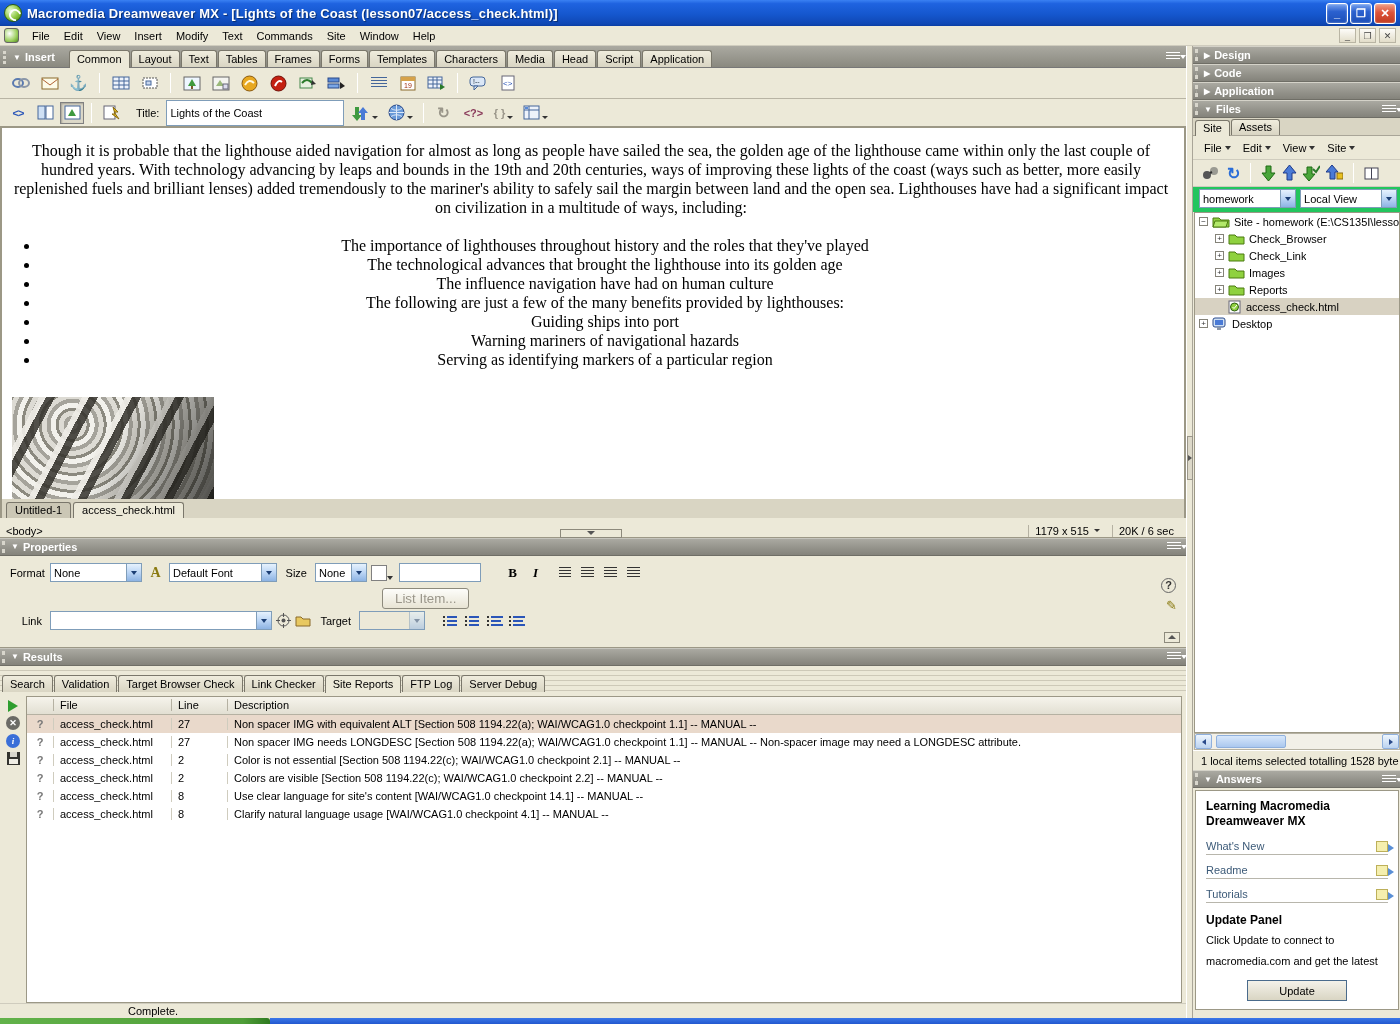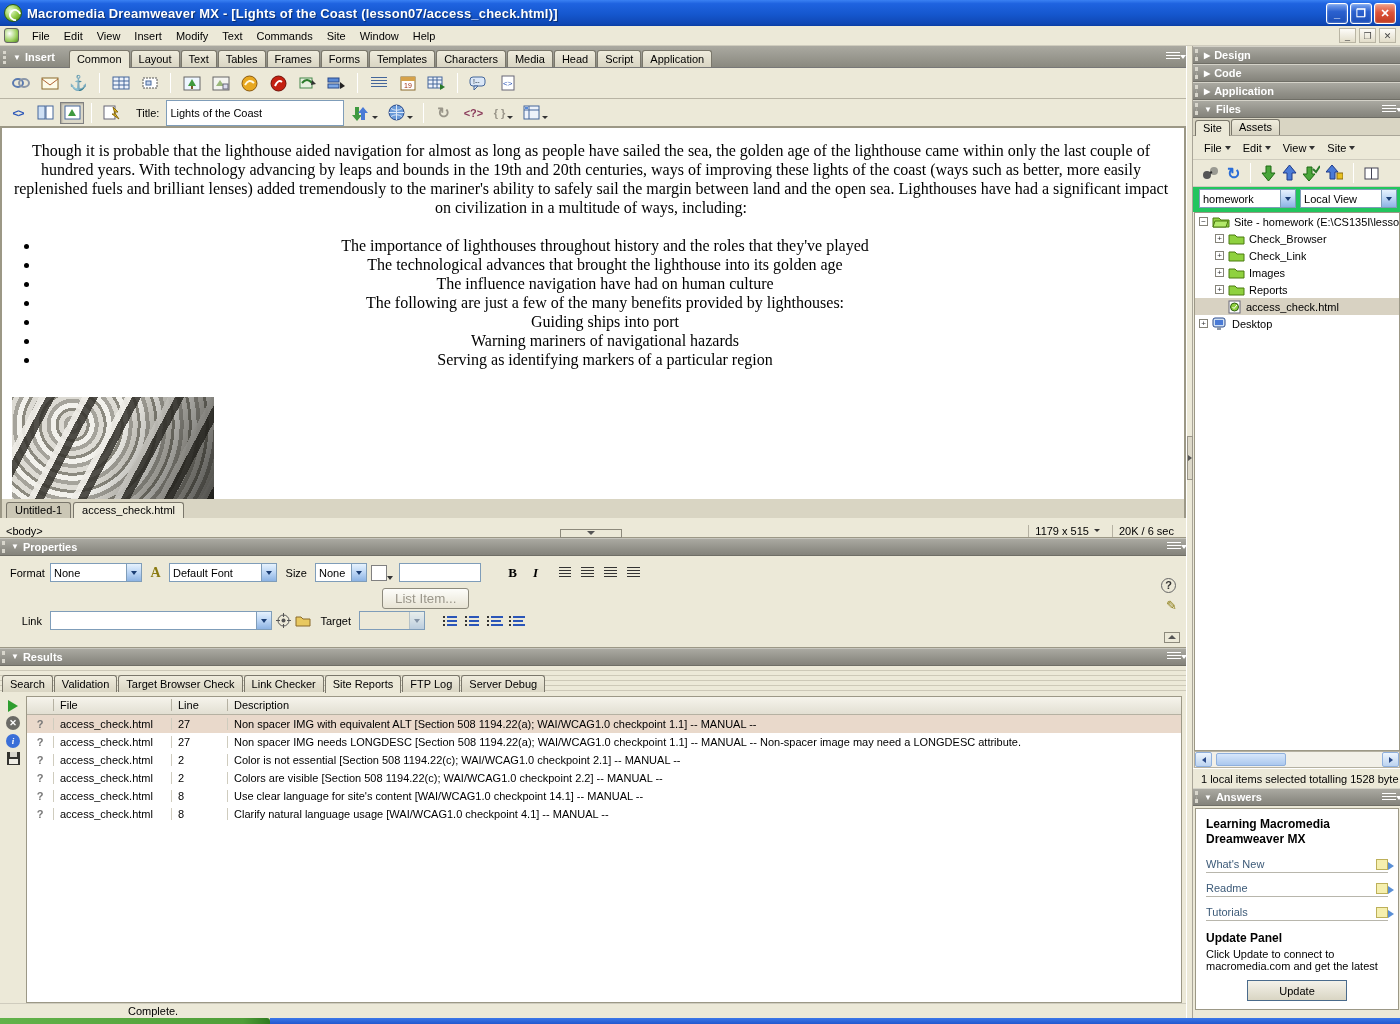--- a/index.html
+++ b/index.html
@@ -160,21 +160,21 @@
   .sthumb { width:70px; height:13px; margin-left:4px; background:linear-gradient(180deg,#d7e7fb,#abc8ee); border:1px solid #8fb0dd; border-radius:2px; }
   .files-status { height:20px; flex:0 0 20px; display:flex; align-items:center; padding-left:8px; background:#ece9d8; border-top:1px solid #fff; white-space:nowrap; overflow:hidden; }
 
   .answers { flex:0 0 224px; display:flex; flex-direction:column; }
   .answers-body { flex:1; background:#fff; border:1px solid #9c9886; margin:2px 2px 8px 2px; padding:8px 10px; overflow:hidden; }
   .ans-h { font-weight:bold; font-size:12px; line-height:15px; margin-bottom:8px; }
   .ans-link { display:flex; align-items:center; border-bottom:1px solid #b8b6ac; padding:3px 0 2px; margin-bottom:6px; color:#3c5a78; }
   .ans-link .lico { margin-left:auto; width:12px; height:11px; background:#f5efae; border:1px solid #bdb05a; position:relative; }
   .ans-link .lico::after { content:""; position:absolute; right:-7px; top:2px; border-left:6px solid #5a8fd6; border-top:4px solid transparent; border-bottom:4px solid transparent; }
   .ans-sub { font-weight:bold; font-size:12px; margin:10px 0 3px; }
-  .ans-text { line-height:12px; }
+  .ans-text { line-height:21px; }
   .updbtn { display:block; margin:8px auto 0; width:100px; height:21px; background:linear-gradient(#f4f2ea,#d9d5c3); border:1px solid #4a6b8c; font-family:"Liberation Sans",sans-serif; font-size:11px; }
 
   
   svg.ic { display:block; }
   .gtxt { color:#2a55b8; font-weight:bold; letter-spacing:-1px; }
 </style>
 </head>
 <body>
 
 <div class="screen">

